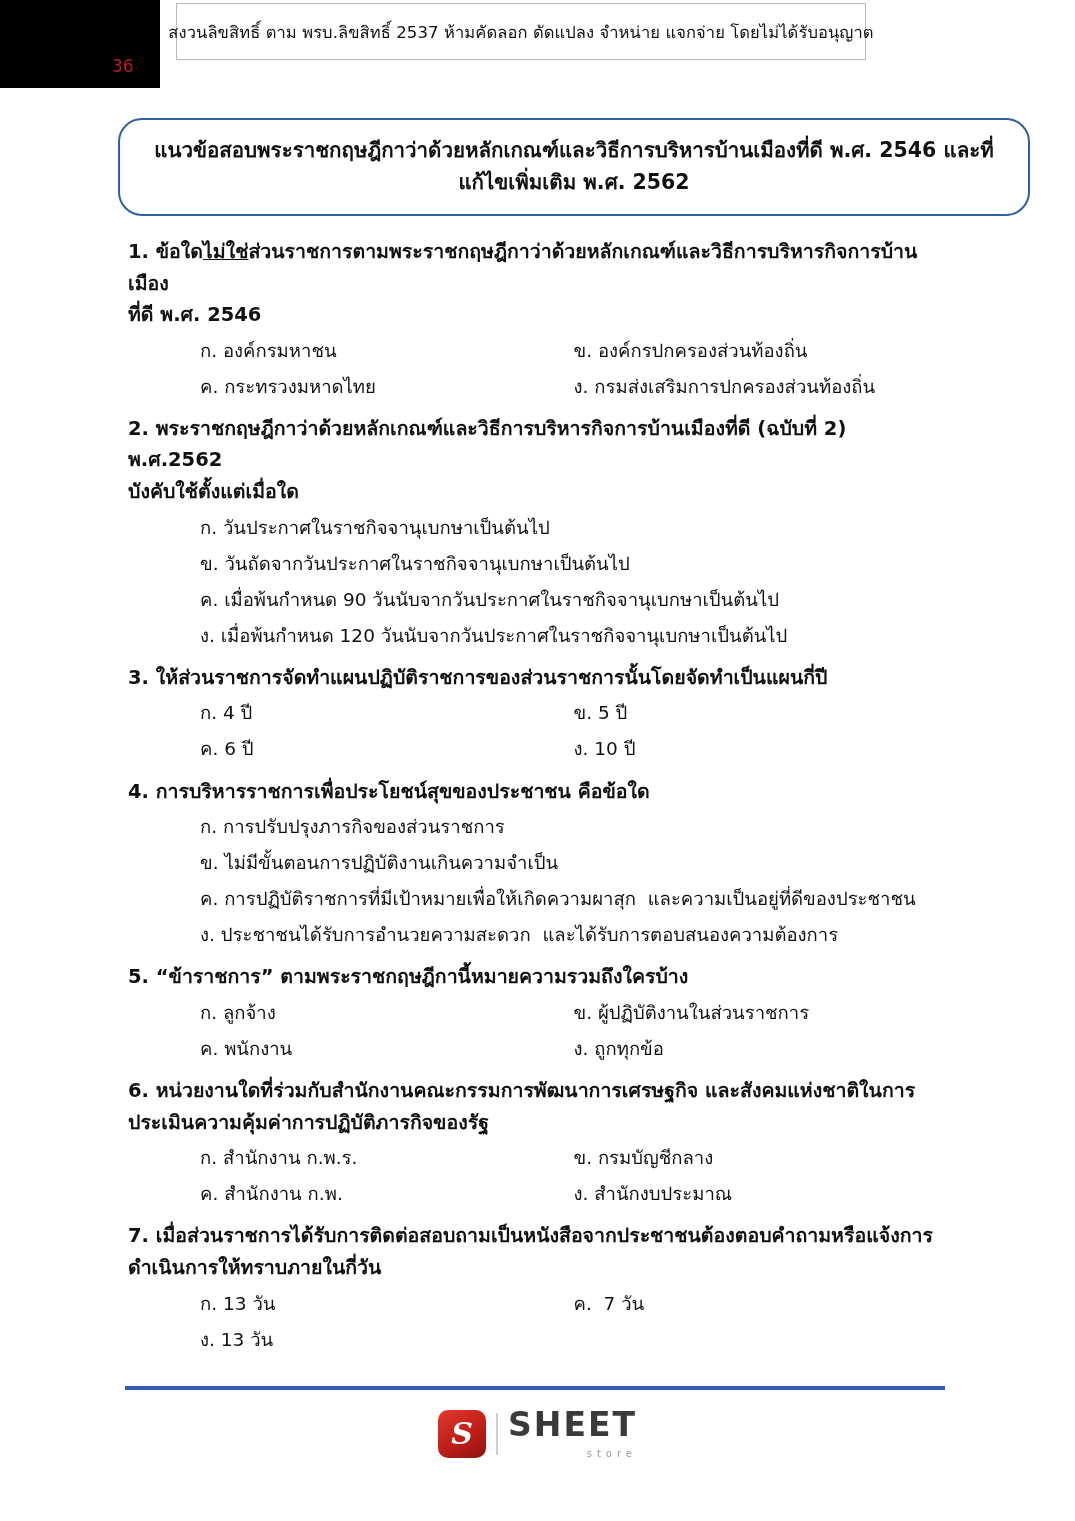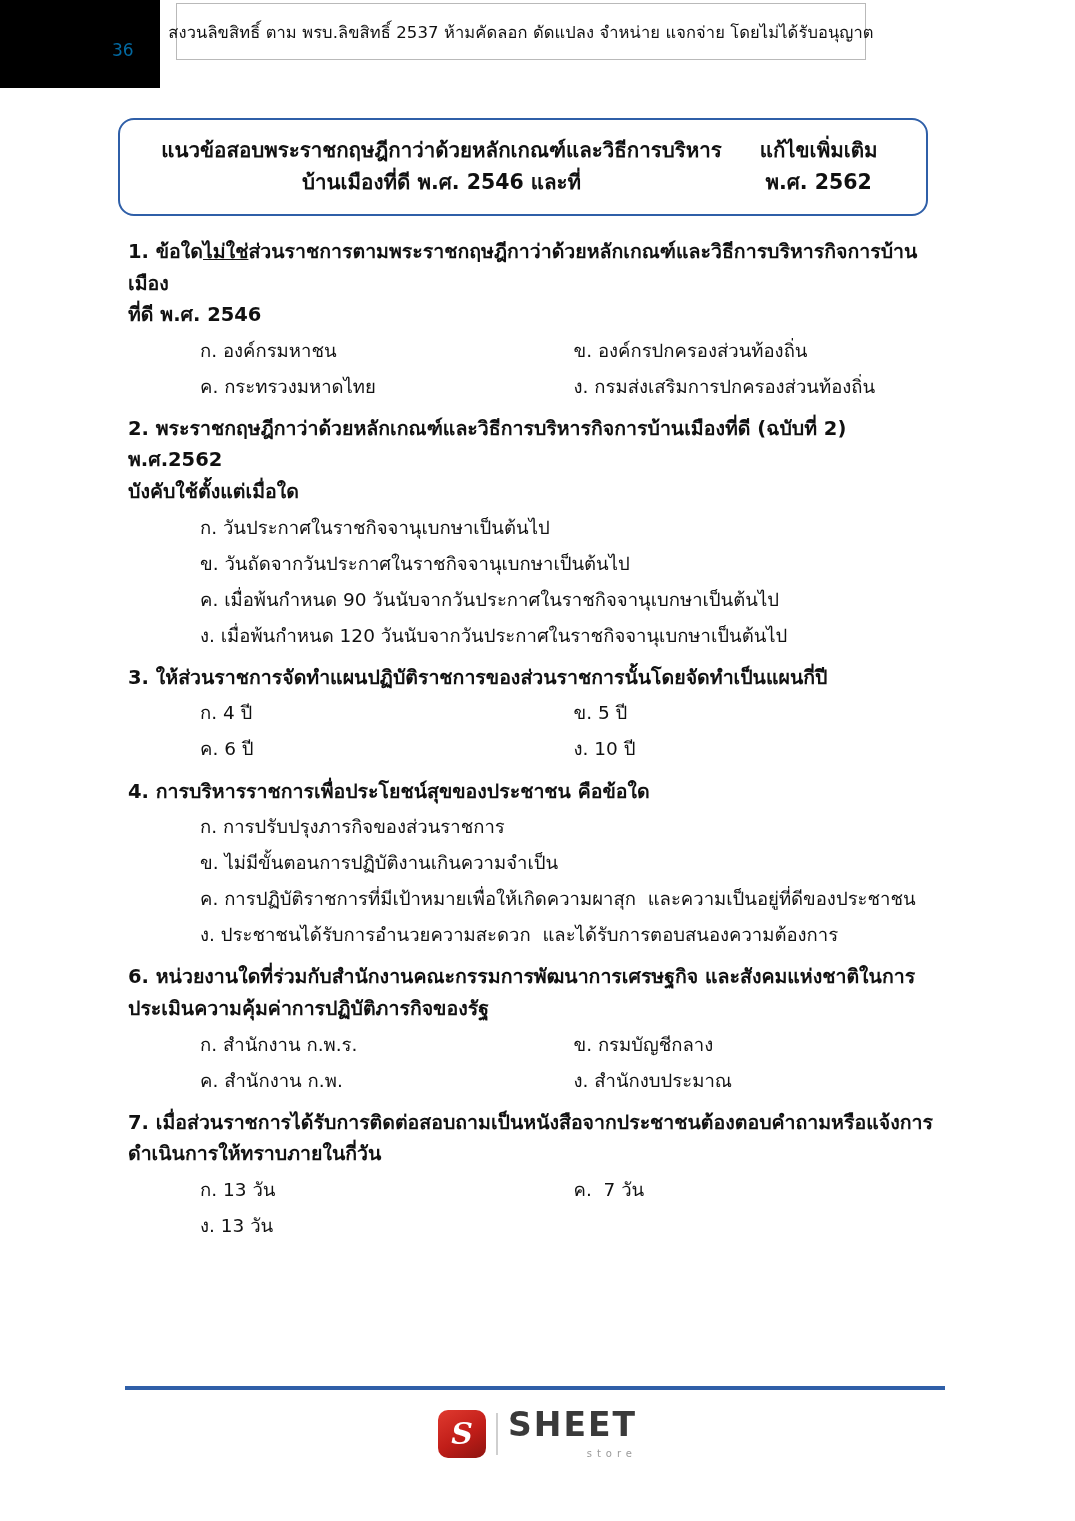--- a/index.html
+++ b/index.html
@@ -27,22 +27,22 @@
     position: absolute;
     top: 0;
     left: 0;
     width: 160px;
     height: 88px;
     background: #000000;
   }
   .page-number {
     position: absolute;
     left: 112px;
-    top: 42px;
-    color: #0369a1;
+    top: 58px;
+    color: #b91c1c;
     font-size: 17px;
     line-height: 1;
   }
   .copyright-box {
     position: absolute;
     left: 176px;
     top: 3px;
     width: 690px;
     height: 57px;
     border: 1px solid #b9b9b9;
@@ -56,27 +56,27 @@
     color: #111111;
     letter-spacing: 0.1px;
     white-space: nowrap;
   }
 
   
   .title-box {
     position: absolute;
     left: 118px;
     top: 118px;
-    width: 810px;
+    width: 912px;
     min-height: 98px;
     border: 2.5px solid #2f5fa8;
-    border-radius: 16px;
+    border-radius: 24px;
     box-sizing: border-box;
     display: flex;
-    flex-direction: row;
+    flex-direction: column;
     align-items: center;
     justify-content: center;
     padding: 10px 26px;
   }
   .title-line {
     font-size: 20.5px;
     font-weight: bold;
     color: #111111;
     text-align: center;
     line-height: 1.55;
@@ -224,20 +224,29 @@
         <div class="choice">ง. 10 ปี</div>
       </div>
     </div>
     <div class="q-block">
       <div class="q-stem">4. การบริหารราชการเพื่อประโยชน์สุขของประชาชน คือข้อใด</div>
       <div class="choices-one">
         <div class="choice">ก. การปรับปรุงภารกิจของส่วนราชการ</div>
         <div class="choice">ข. ไม่มีขั้นตอนการปฏิบัติงานเกินความจำเป็น</div>
         <div class="choice">ค. การปฏิบัติราชการที่มีเป้าหมายเพื่อให้เกิดความผาสุก  และความเป็นอยู่ที่ดีของประชาชน</div>
         <div class="choice">ง. ประชาชนได้รับการอำนวยความสะดวก  และได้รับการตอบสนองความต้องการ</div>
+      </div>
+    </div>
+    <div class="q-block">
+      <div class="q-stem">5. “ข้าราชการ” ตามพระราชกฤษฎีกานี้หมายความรวมถึงใครบ้าง</div>
+      <div class="choices-two">
+        <div class="choice">ก. ลูกจ้าง</div>
+        <div class="choice">ข. ผู้ปฏิบัติงานในส่วนราชการ</div>
+        <div class="choice">ค. พนักงาน</div>
+        <div class="choice">ง. ถูกทุกข้อ</div>
       </div>
     </div>
     <div class="q-block">
       <div class="q-stem">6. หน่วยงานใดที่ร่วมกับสำนักงานคณะกรรมการพัฒนาการเศรษฐกิจ  และสังคมแห่งชาติในการ<br>ประเมินความคุ้มค่าการปฏิบัติภารกิจของรัฐ</div>
       <div class="choices-two">
         <div class="choice">ก. สำนักงาน ก.พ.ร.</div>
         <div class="choice">ข. กรมบัญชีกลาง</div>
         <div class="choice">ค. สำนักงาน ก.พ.</div>
         <div class="choice">ง. สำนักงบประมาณ</div>
       </div>

